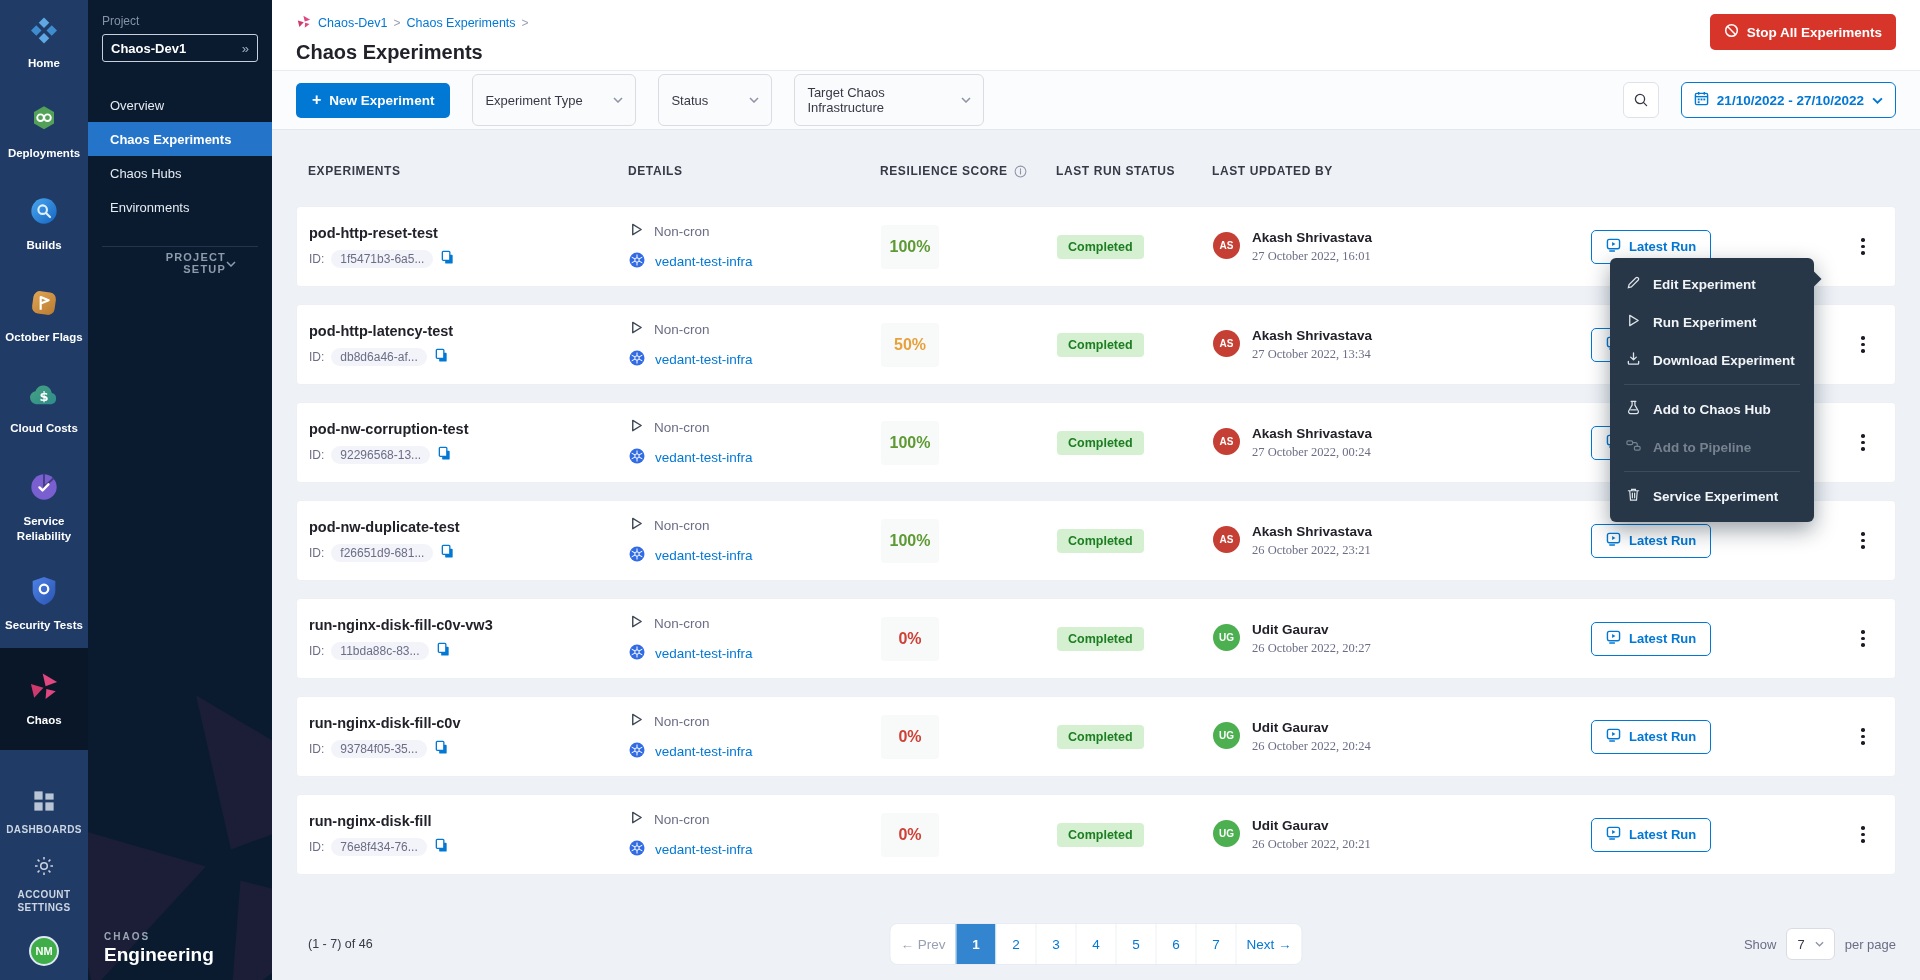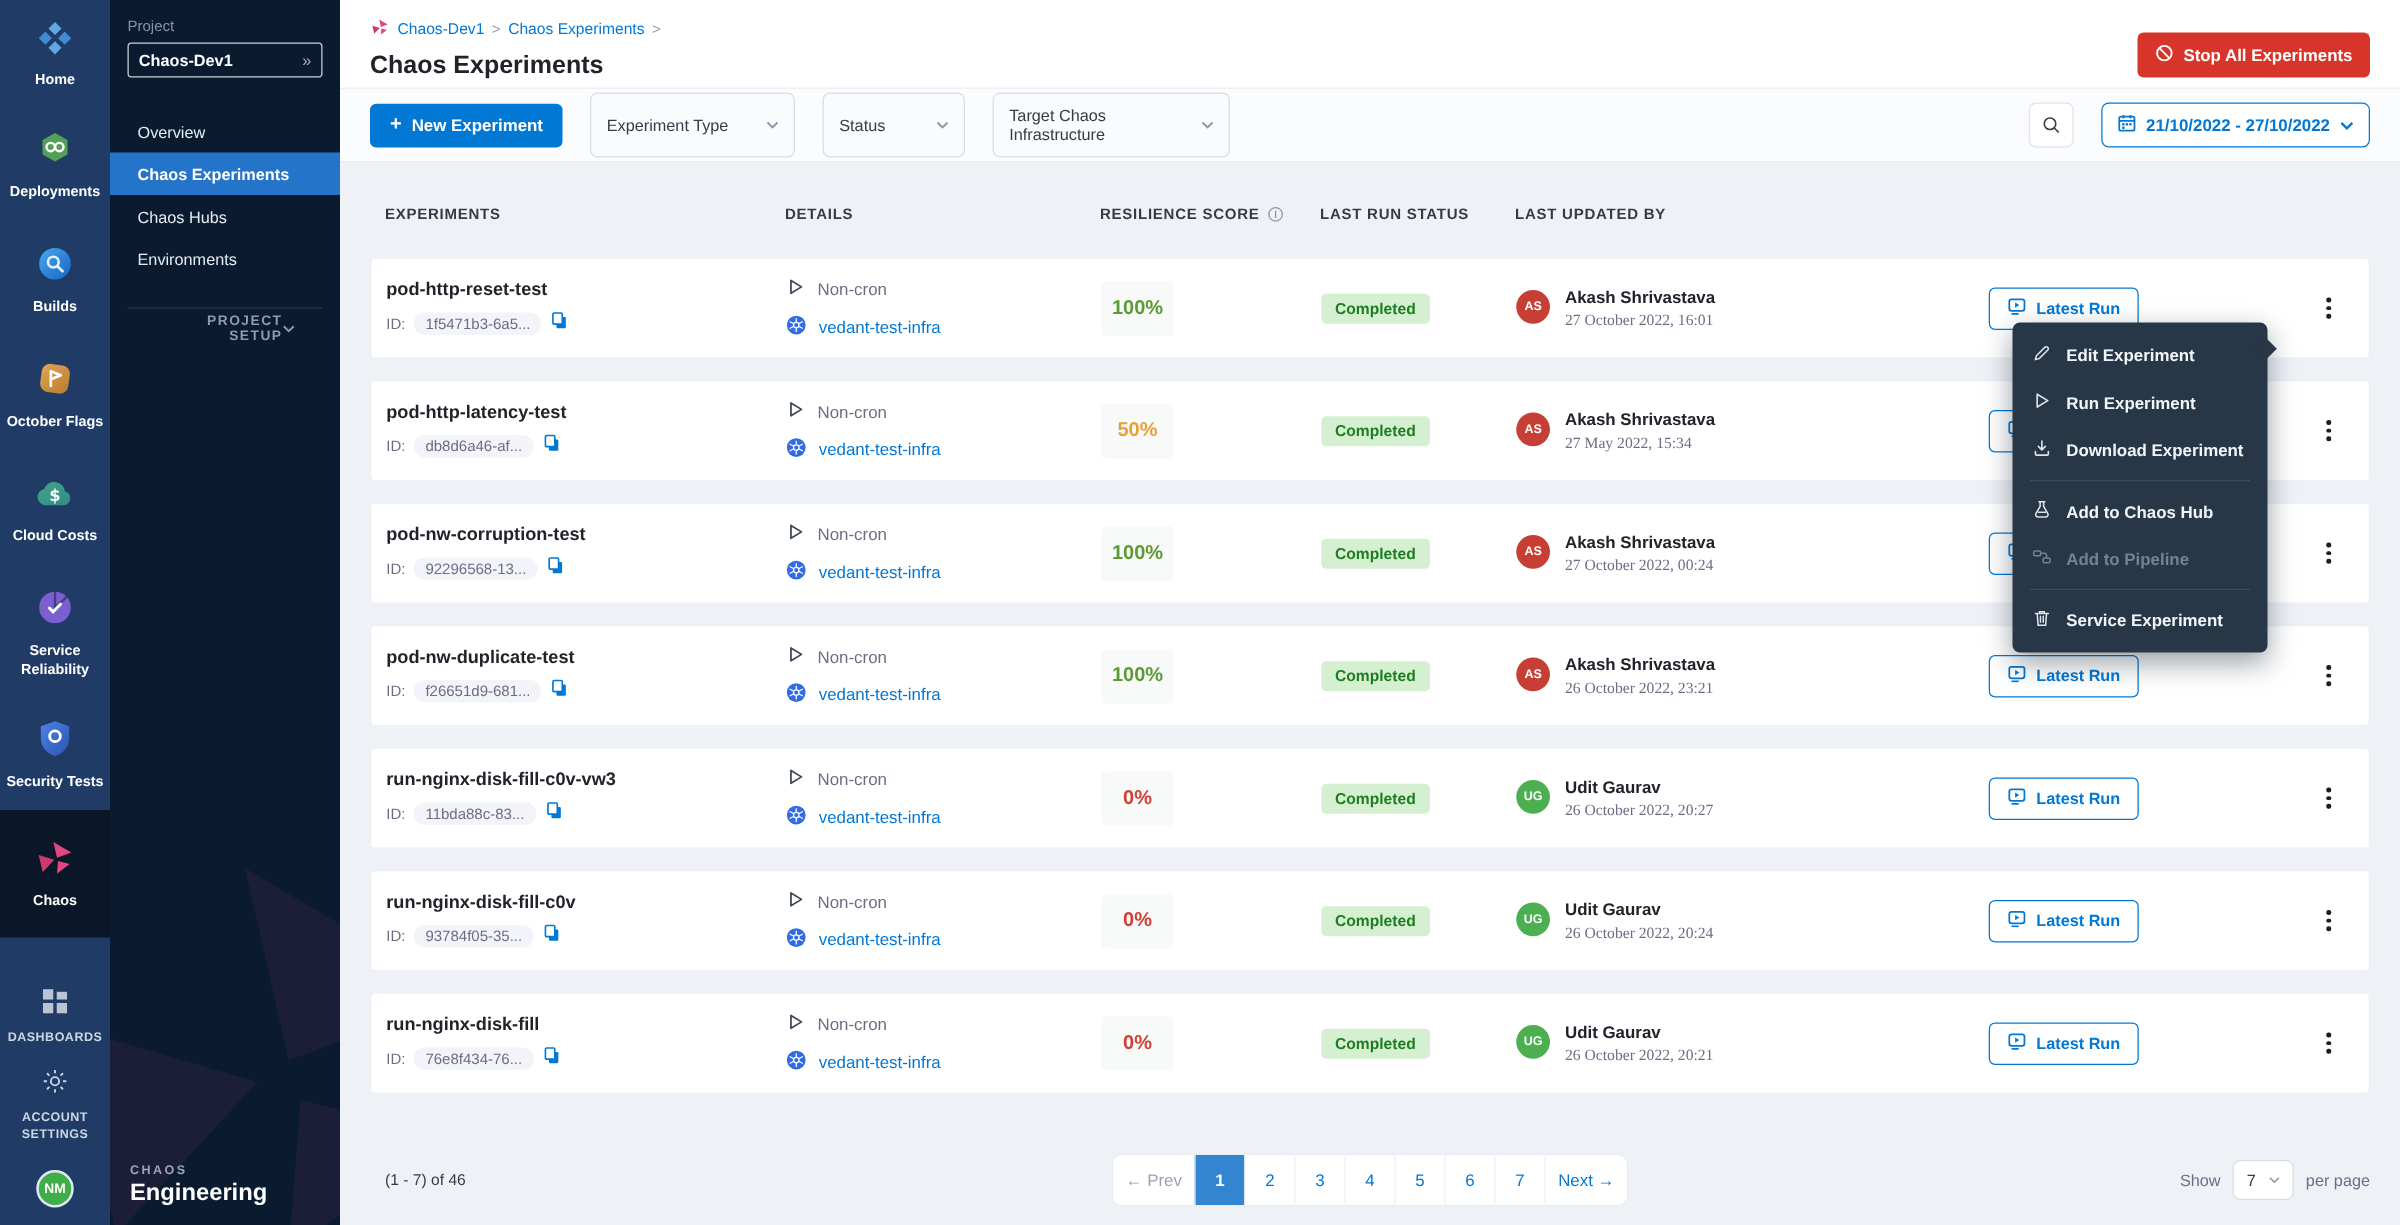--- a/index.html
+++ b/index.html
@@ -33,21 +33,21 @@
   .side-footer .b { color:#fff; font-size:19px; font-weight:700; margin-top:2px; }
   .watermark { position:absolute; bottom:-60px; right:-150px; opacity:.08; pointer-events:none; }
 
   
   .main { flex:1; display:flex; flex-direction:column; position:relative; background:#eef2f7; }
   .page-header { background:#fff; padding:14px 24px 0 24px; height:80px; position:relative; }
   .crumbs { display:flex; align-items:center; gap:6px; font-size:12.5px; }
   .crumbs a { color:#0278d5; text-decoration:none; cursor:pointer; }
   .crumbs .sep { color:#9aa0b4; font-size:12px; }
   .page-title { font-size:20px; font-weight:700; color:#22222a; margin-top:9px; }
-  .stop-btn { position:absolute; right:24px; top:26px; background:#d8352a; color:#fff; border:none; border-radius:5px;
+  .stop-btn { position:absolute; right:24px; top:14px; background:#d8352a; color:#fff; border:none; border-radius:5px;
               font-size:13.5px; font-weight:700; padding:9px 14px; display:flex; align-items:center; gap:8px; cursor:pointer;
               font-family:inherit; }
 
   .toolbar { background:#fbfcfe; border-top:1px solid #e9edf2; border-bottom:1px solid #e3e7ee; height:70px;
              display:flex; align-items:center; padding:0 24px; gap:22px; }
   .btn-primary { background:#0278d5; color:#fff; border:none; border-radius:5px; font-size:13.5px; font-weight:700;
                  padding:10px 16px; display:flex; align-items:center; gap:8px; cursor:pointer; font-family:inherit; }
   .btn-primary .plus { font-size:16px; font-weight:700; line-height:10px; }
   .dropdown { background:#fafbfc; border:1px solid #d9dce3; border-radius:6px; height:52px; display:flex; align-items:center;
               gap:26px; padding:0 12px; font-size:13px; color:#383946; cursor:pointer; }
@@ -450,21 +450,21 @@
         <div>
           <div class="score-chip score-amber">50%</div>
         </div>
         <div>
           <span class="status-badge">Completed</span>
         </div>
         <div class="updated">
           <span class="avatar avatar-red">AS</span>
           <span>
             <div class="upd-name">Akash Shrivastava</div>
-            <div class="upd-date">27 May 2022, 15:34</div>
+            <div class="upd-date">27 October 2022, 13:34</div>
           </span>
         </div>
         <div>
           <button class="latest-run">
             <span><svg width="15" height="14" viewBox="0 0 16 15">
                   <rect x="1.5" y="1.5" width="13" height="10" rx="2" fill="none" stroke="#0278d5" stroke-width="1.5"></rect>
                   <path d="M6.5 4.3l3.6 2.2-3.6 2.2z" fill="#0278d5"></path>
                   <path d="M4 14h5" stroke="#0278d5" stroke-width="1.5" stroke-linecap="round"></path>
                 </svg></span>
             <span>Latest Run</span>

